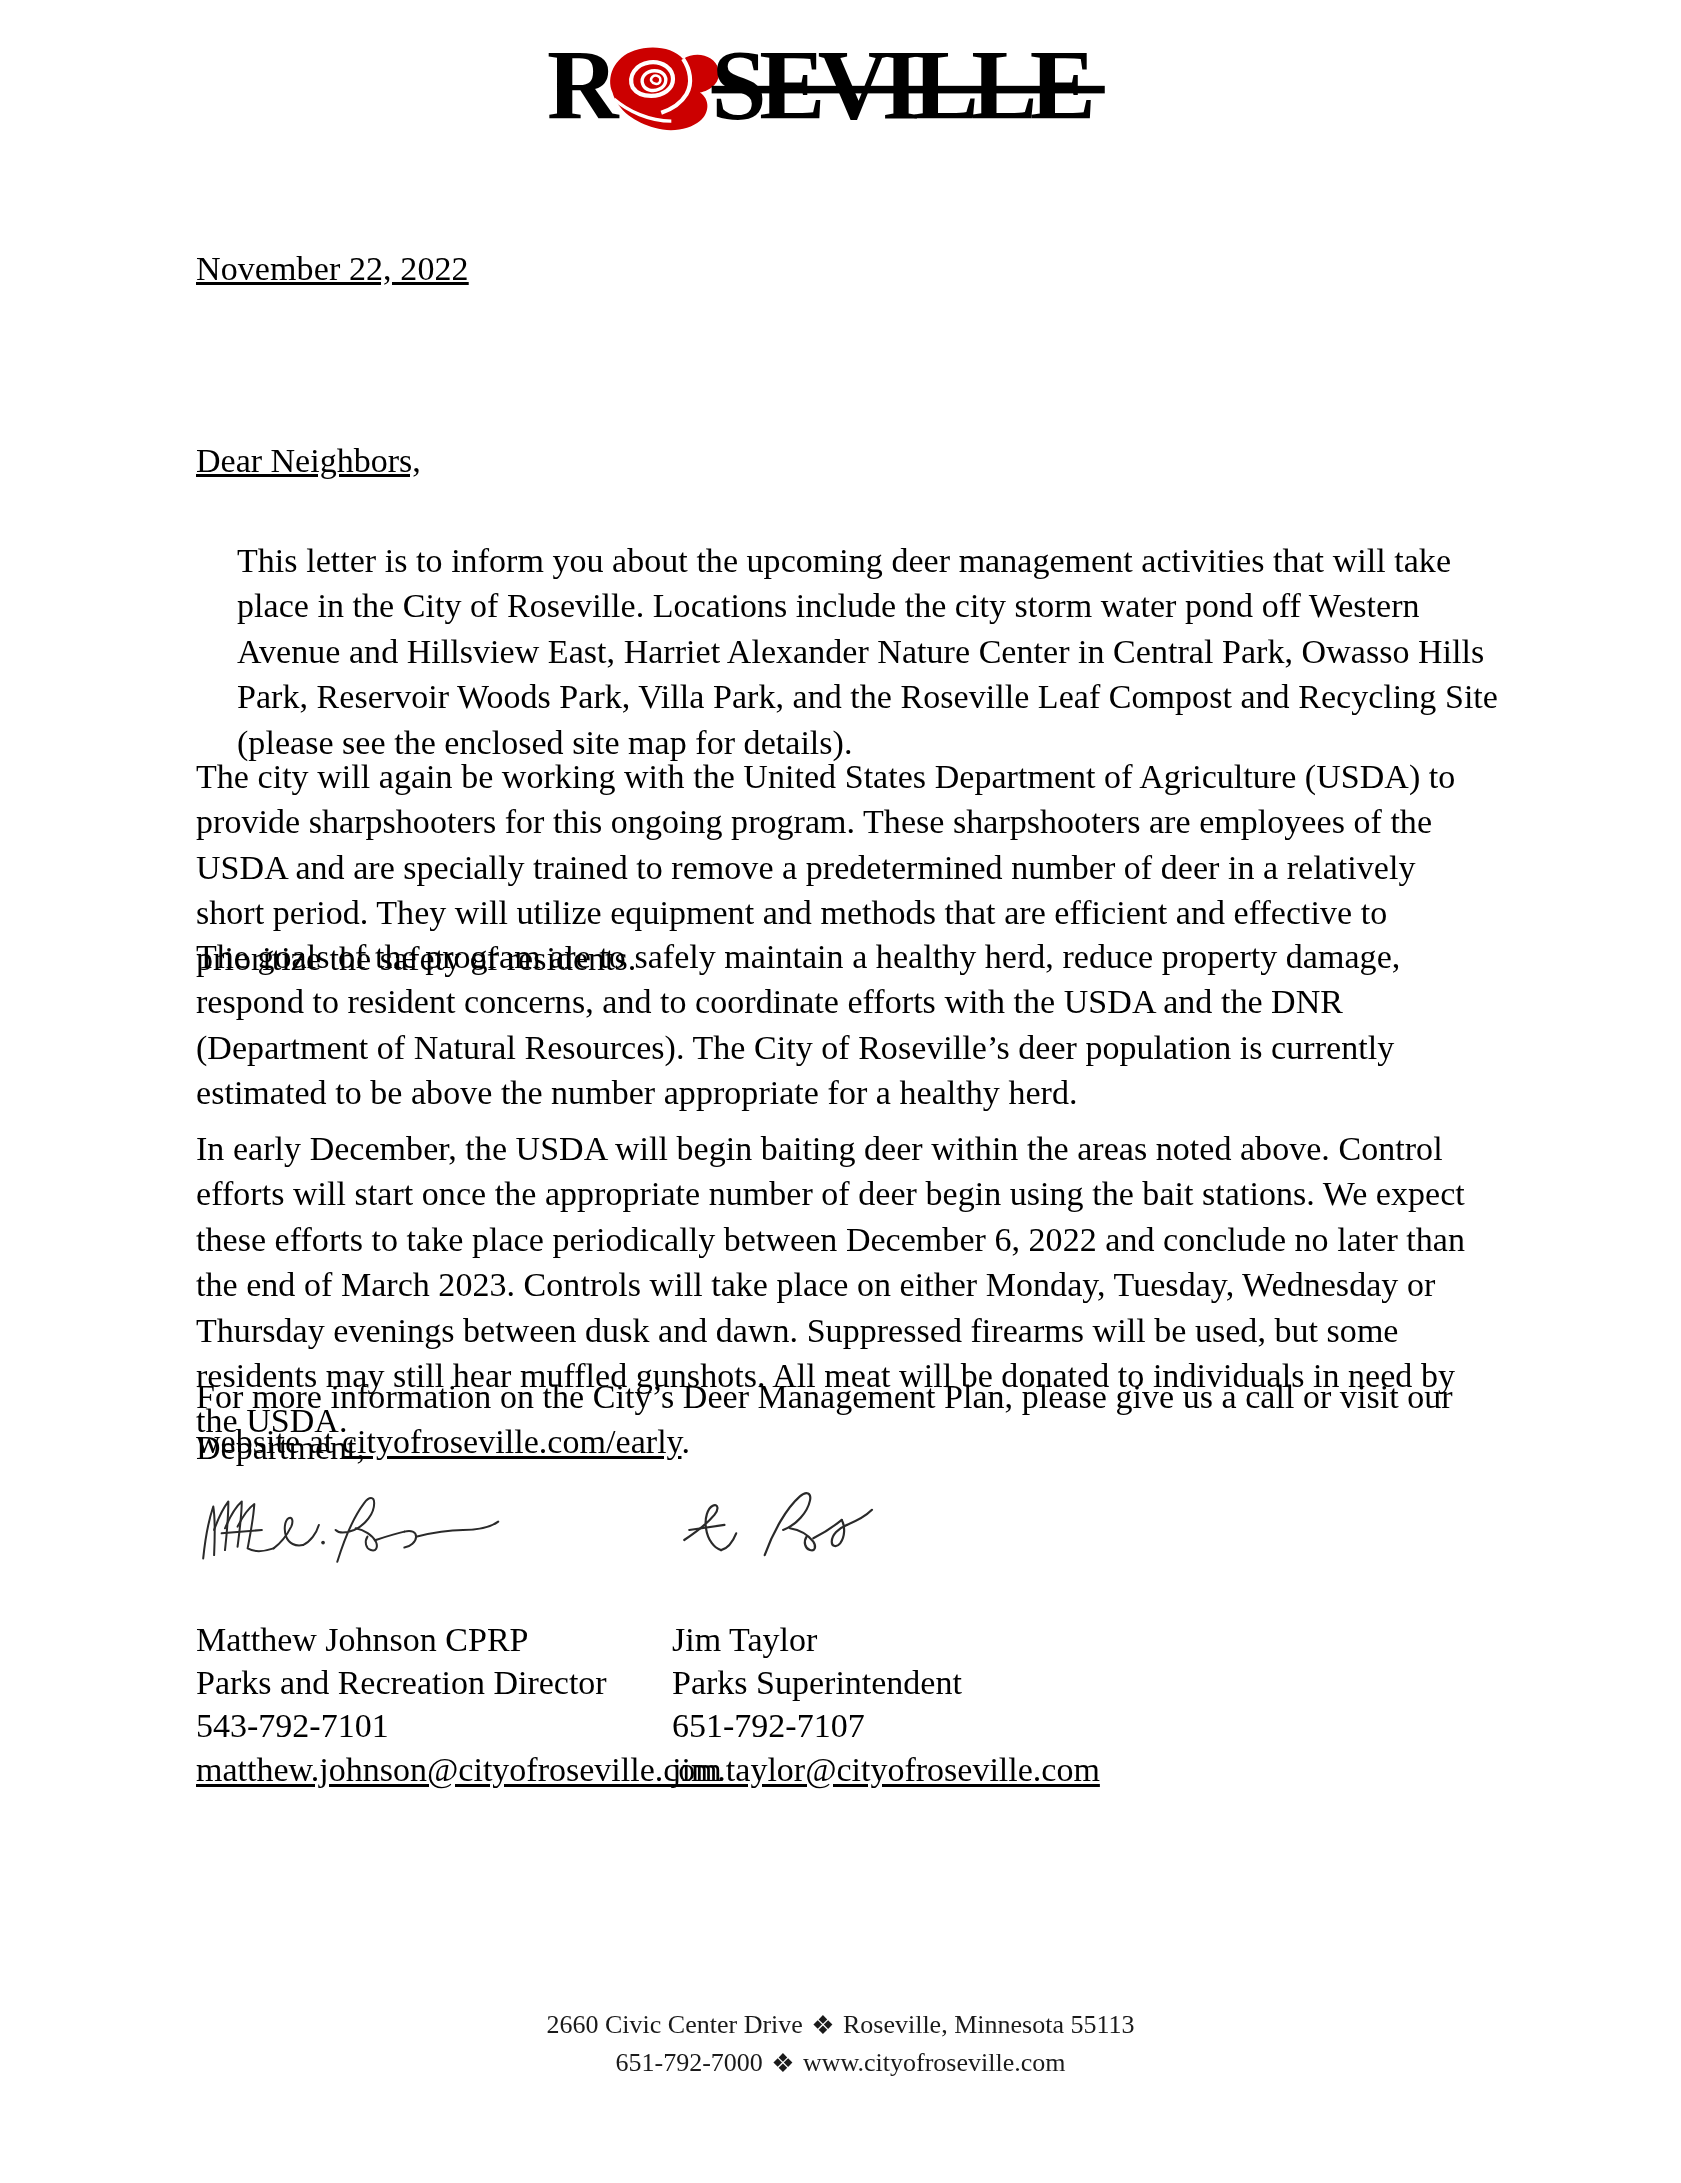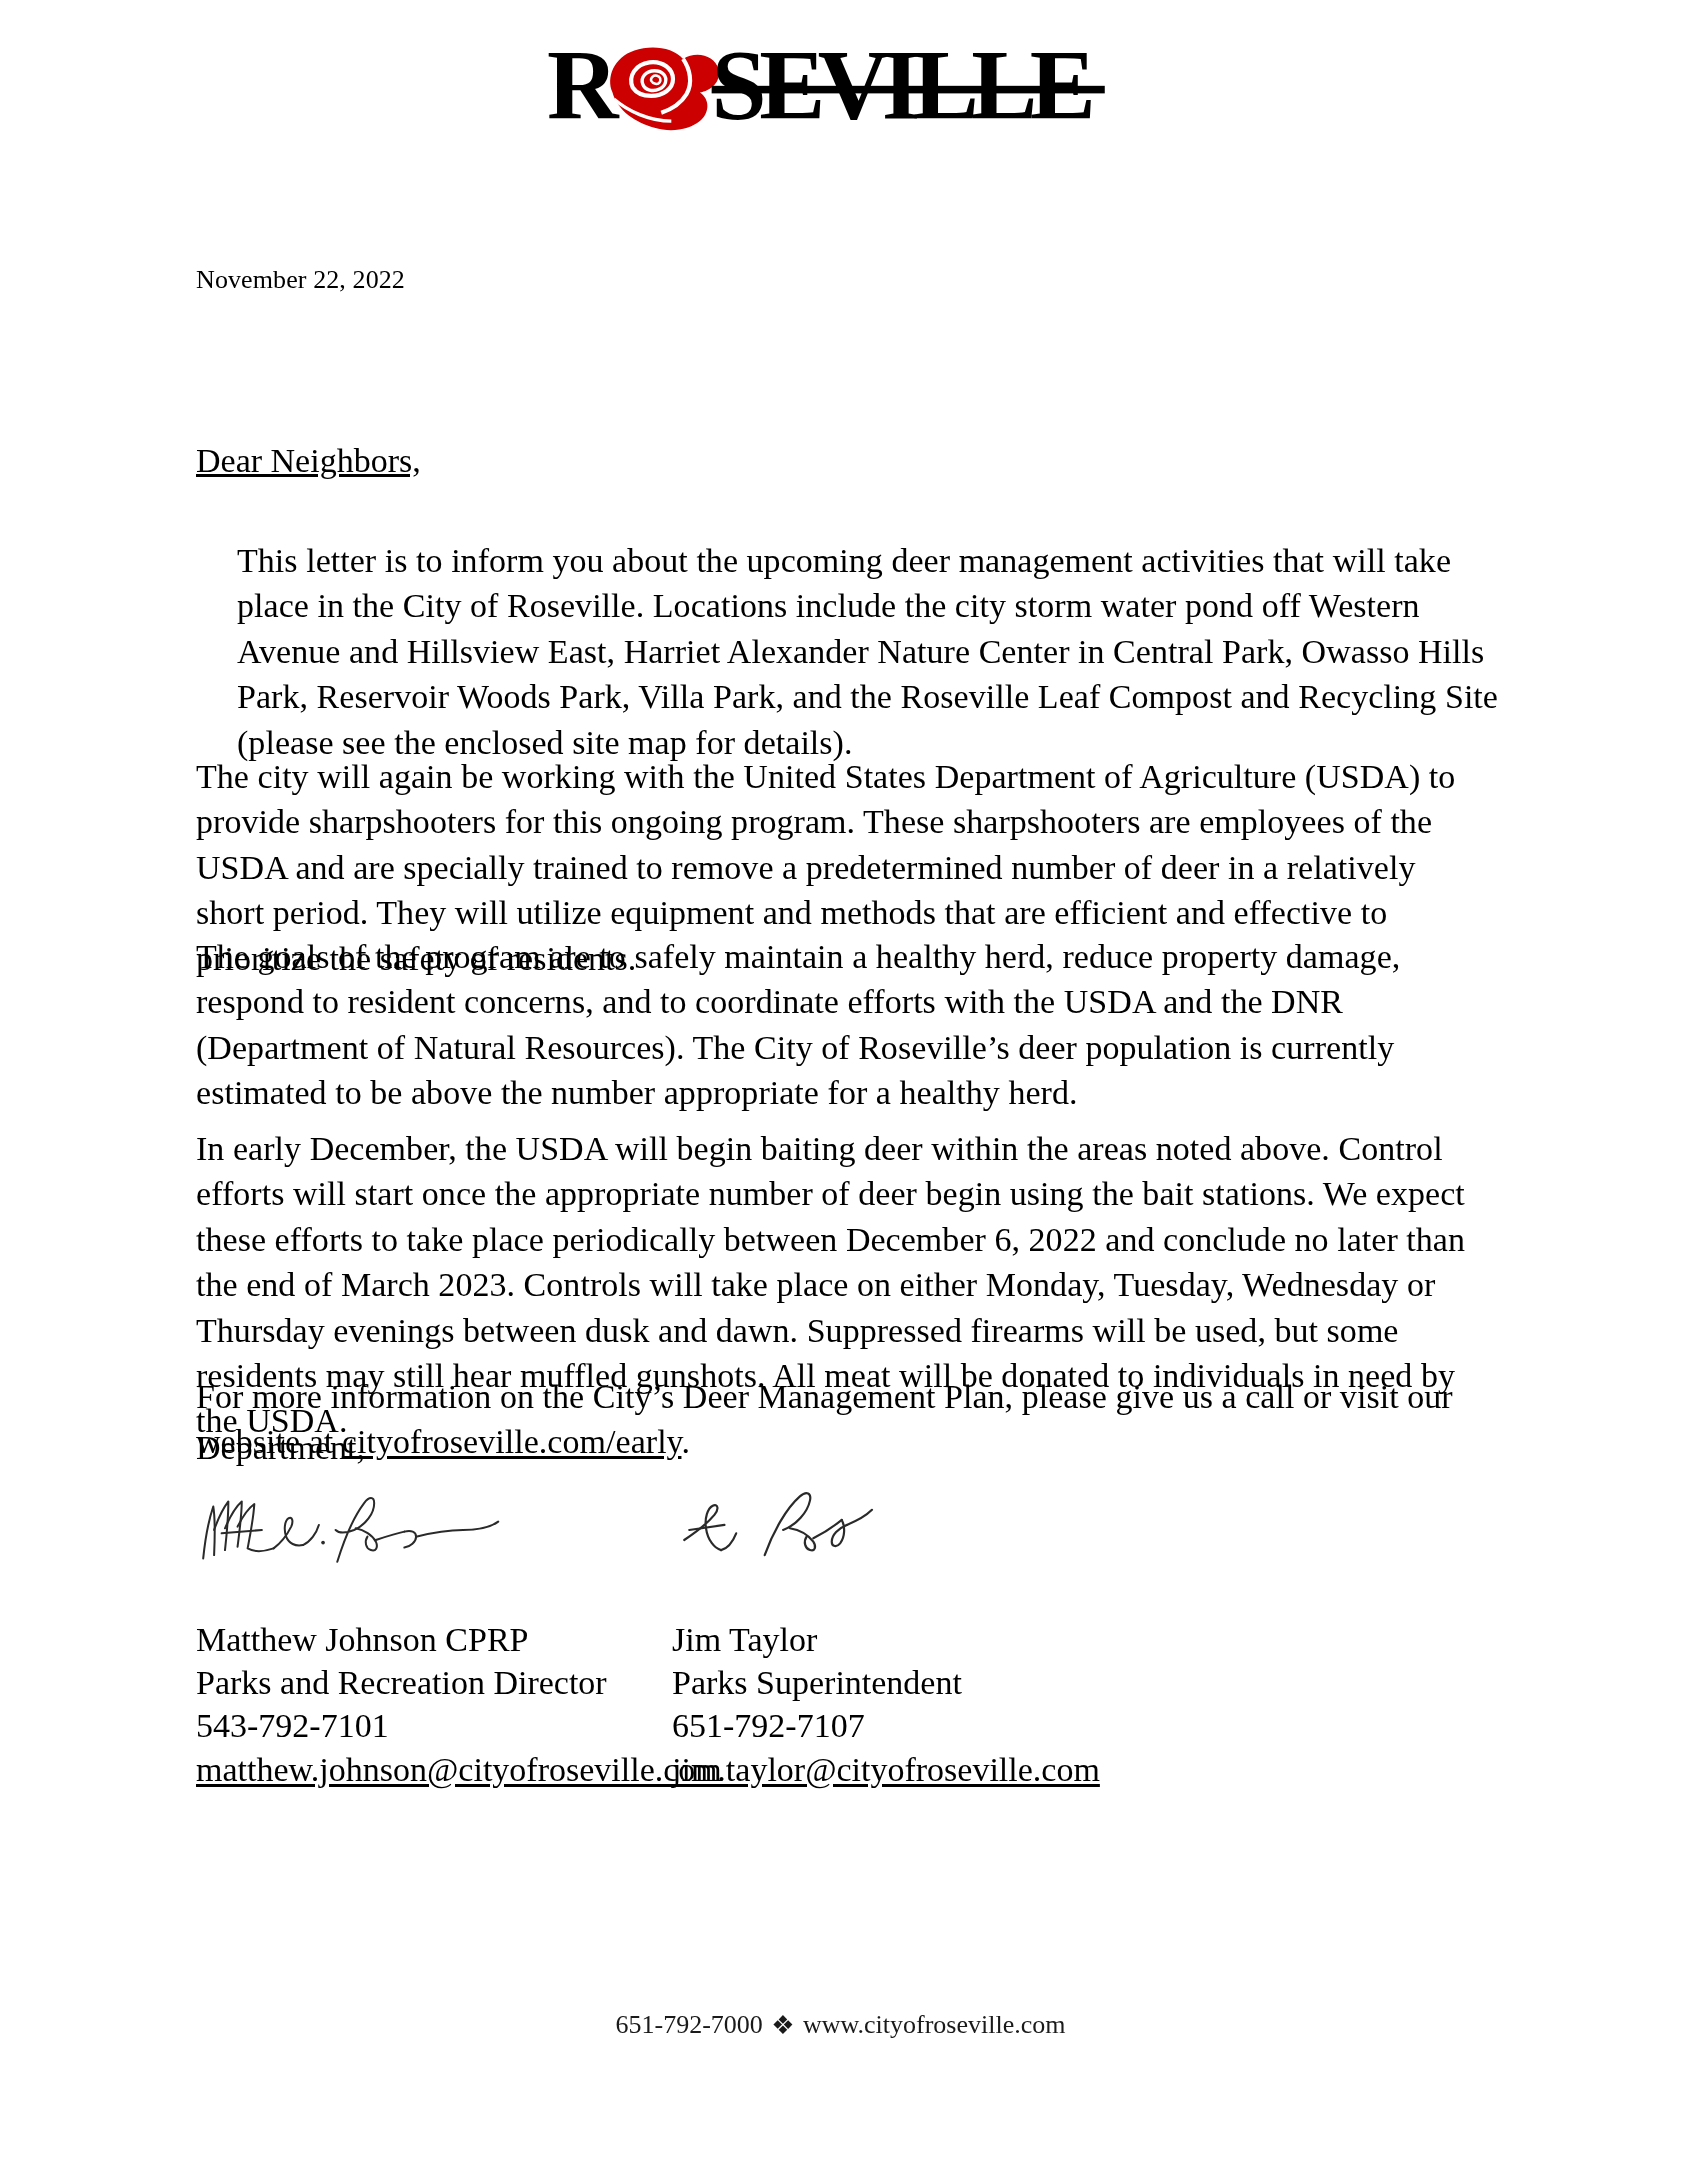--- a/index.html
+++ b/index.html
@@ -46,25 +46,26 @@
   
   .content {
     position: absolute;
     left: 196px;
     top: 0;
     width: 1289px;
   }
 
   .date-line {
     position: absolute;
-    top: 265px;
-    left: 0;
-    font-size: 26px;
+    top: 249px;
+    left: 0;
+    font-size: 34px;
     line-height: 1.18;
     letter-spacing: 0.1px;
+    text-decoration: underline;
   }
 
   .salutation {
     position: absolute;
     top: 441px;
     left: 0;
     font-size: 34px;
     line-height: 1.18;
     text-decoration: underline;
   }
@@ -258,17 +259,18 @@
       <div class="sig-lines">
         <span class="name">Jim Taylor</span>
         <span class="title">Parks Superintendent</span>
         <span class="phone">651-792-7107</span>
         <span class="email">jim.taylor@cityofroseville.com</span>
       </div>
     </div>
   </div>
 
   <div class="footer">
+    <span class="footer-line"><span>2660 Civic Center Drive</span><span class="sep">❖</span><span>Roseville, Minnesota 55113</span></span>
     <span class="footer-line"><span>651-792-7000</span><span class="sep">❖</span><span>www.cityofroseville.com</span></span>
   </div>
 
 </div>
 
 
 </body></html>

